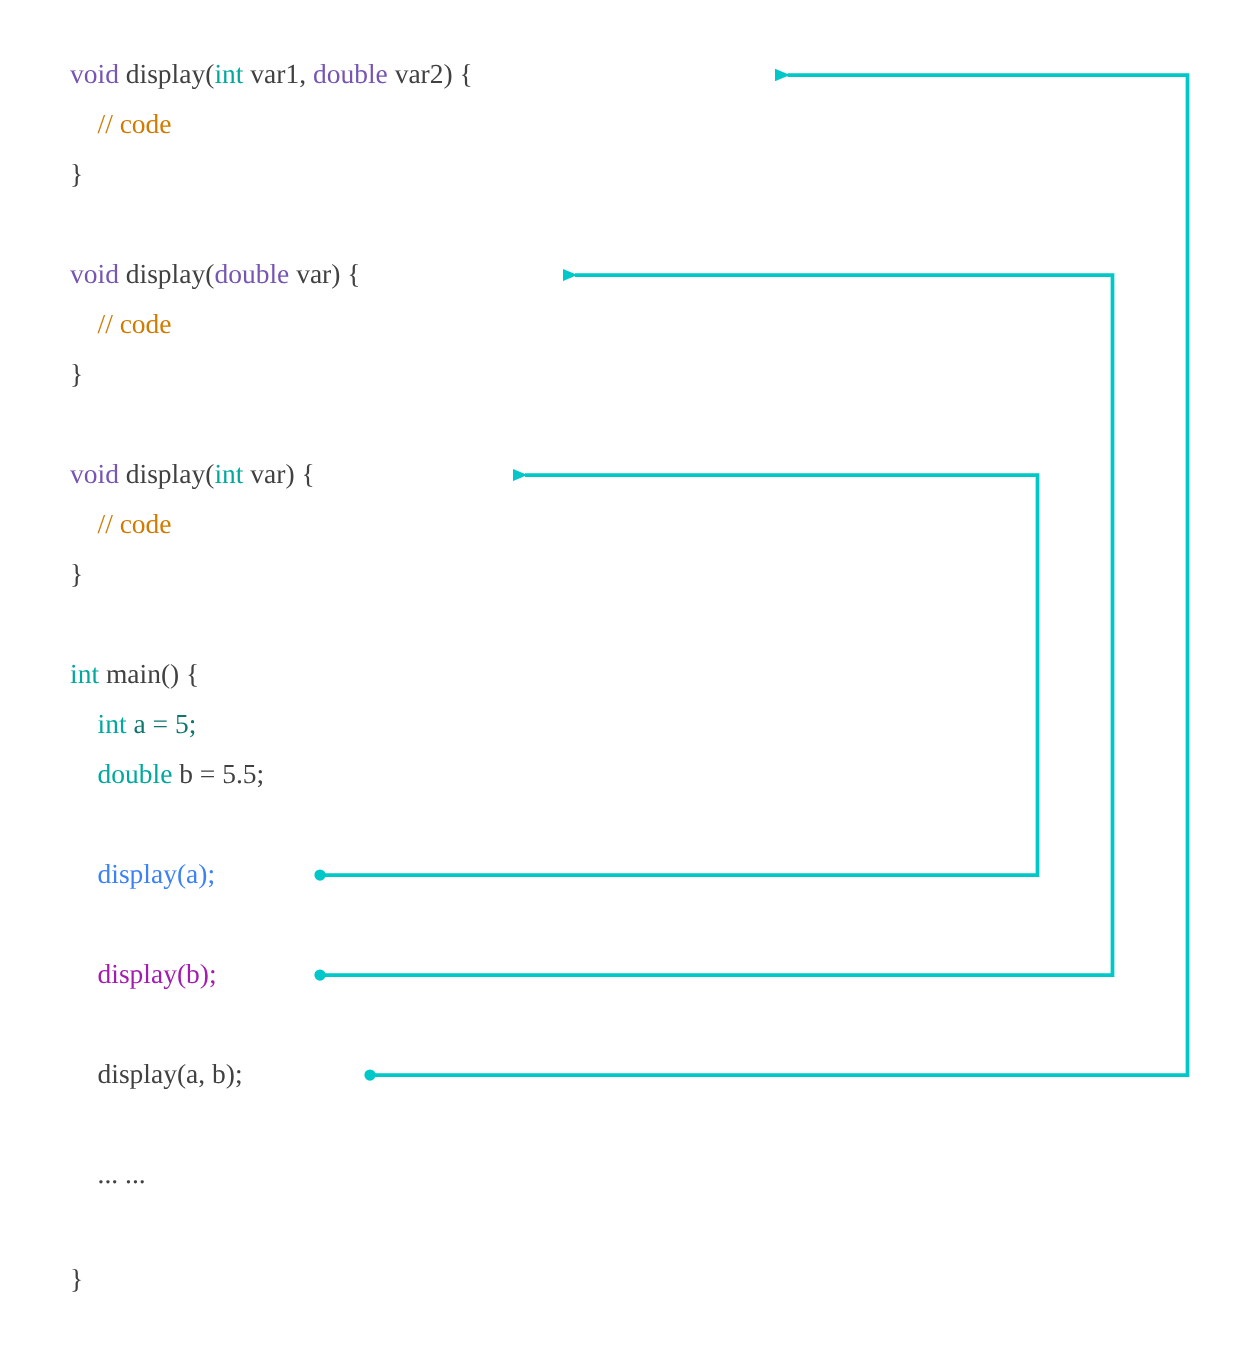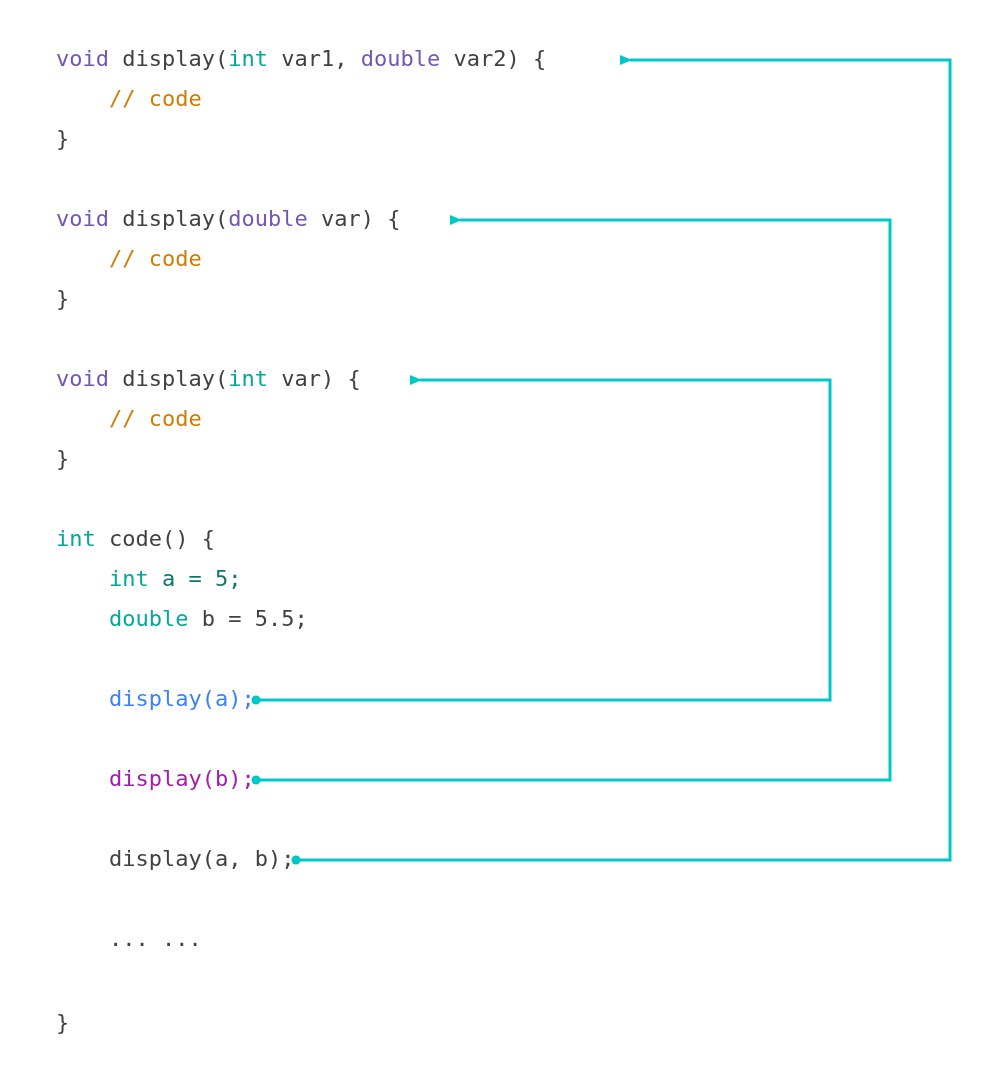--- a/index.html
+++ b/index.html
@@ -8,20 +8,21 @@
     width: 994px;
     height: 1092px;
     background: transparent;
     font-family: "Menlo", "Consolas", "DejaVu Sans Mono", monospace;
     font-size: 22px;
   }
   #stage {
     position: relative;
     width: 816px;
     height: 1092px;
+    font-family: Liberation Serif, serif;
   }
   .codeline {
     position: absolute;
     white-space: pre;
     color: #414141;
   }
   svg.overlay {
     position: absolute;
     left: 0; top: 0;
     width: 994px;
@@ -54,21 +55,21 @@
     </svg>
 <div class="codeline" style="left: 56px; top: 46px;"><span style="color: rgb(117, 86, 179);">void</span><span> </span><span style="color: rgb(65, 65, 65);">display</span><span style="color: rgb(65, 65, 65);">(</span><span style="color: rgb(0, 168, 157);">int</span><span> </span><span style="color: rgb(65, 65, 65);">var1</span><span style="color: rgb(65, 65, 65);">, </span><span style="color: rgb(117, 86, 179);">double</span><span> </span><span style="color: rgb(65, 65, 65);">var2</span><span style="color: rgb(65, 65, 65);">)</span><span style="color: rgb(65, 65, 65);"> </span><span style="color: rgb(65, 65, 65);">{</span></div>
     <div class="codeline" style="left: 56px; top: 86px;"><span>    </span><span style="color: rgb(209, 123, 0);">// code</span></div>
     <div class="codeline" style="left: 56px; top: 126px;"><span style="color: rgb(65, 65, 65);">}</span></div>
     <div class="codeline" style="left: 56px; top: 206px;"><span style="color: rgb(117, 86, 179);">void</span><span> </span><span style="color: rgb(65, 65, 65);">display</span><span style="color: rgb(65, 65, 65);">(</span><span style="color: rgb(117, 86, 179);">double</span><span> </span><span style="color: rgb(65, 65, 65);">var</span><span style="color: rgb(65, 65, 65);">)</span><span style="color: rgb(65, 65, 65);"> </span><span style="color: rgb(65, 65, 65);">{</span></div>
     <div class="codeline" style="left: 56px; top: 246px;"><span>    </span><span style="color: rgb(209, 123, 0);">// code</span></div>
     <div class="codeline" style="left: 56px; top: 286px;"><span style="color: rgb(65, 65, 65);">}</span></div>
     <div class="codeline" style="left: 56px; top: 366px;"><span style="color: rgb(117, 86, 179);">void</span><span> </span><span style="color: rgb(65, 65, 65);">display</span><span style="color: rgb(65, 65, 65);">(</span><span style="color: rgb(0, 168, 157);">int</span><span> </span><span style="color: rgb(65, 65, 65);">var</span><span style="color: rgb(65, 65, 65);">)</span><span style="color: rgb(65, 65, 65);"> </span><span style="color: rgb(65, 65, 65);">{</span></div>
     <div class="codeline" style="left: 56px; top: 406px;"><span>    </span><span style="color: rgb(209, 123, 0);">// code</span></div>
     <div class="codeline" style="left: 56px; top: 446px;"><span style="color: rgb(65, 65, 65);">}</span></div>
-    <div class="codeline" style="left: 56px; top: 526px;"><span style="color: rgb(0, 168, 157);">int</span><span> </span><span style="color: rgb(65, 65, 65);">code</span><span style="color: rgb(65, 65, 65);">()</span><span style="color: rgb(65, 65, 65);"> </span><span style="color: rgb(65, 65, 65);">{</span></div>
+    <div class="codeline" style="left: 56px; top: 526px;"><span style="color: rgb(0, 168, 157);">int</span><span> </span><span style="color: rgb(65, 65, 65);">main</span><span style="color: rgb(65, 65, 65);">()</span><span style="color: rgb(65, 65, 65);"> </span><span style="color: rgb(65, 65, 65);">{</span></div>
     <div class="codeline" style="left: 56px; top: 566px;"><span>    </span><span style="color: rgb(0, 168, 157);">int</span><span> </span><span style="color: #0f766e;">a = 5;</span></div>
     <div class="codeline" style="left: 56px; top: 606px;"><span>    </span><span style="color: rgb(0, 168, 157);">double</span><span> </span><span style="color: rgb(65, 65, 65); text-align: right;">b = 5.5;</span></div>
     <div class="codeline" style="left: 56px; top: 686px;"><span>    </span><span style="color: #3b82f6;">display(a);</span></div>
     <div class="codeline" style="left: 56px; top: 766px;"><span>    </span><span style="color: #a21caf;">display(b);</span></div>
     <div class="codeline" style="left: 56px; top: 846px;"><span>    </span><span style="color: rgb(65, 65, 65);">display(a, b);</span></div>
     <div class="codeline" style="left: 56px; top: 926px;"><span>    </span><span style="color: rgb(65, 65, 65);">... ...</span></div>
     <div class="codeline" style="left: 56px; top: 1010px;"><span style="color: rgb(65, 65, 65);">}</span></div>
   </div>
 
 </body></html>

